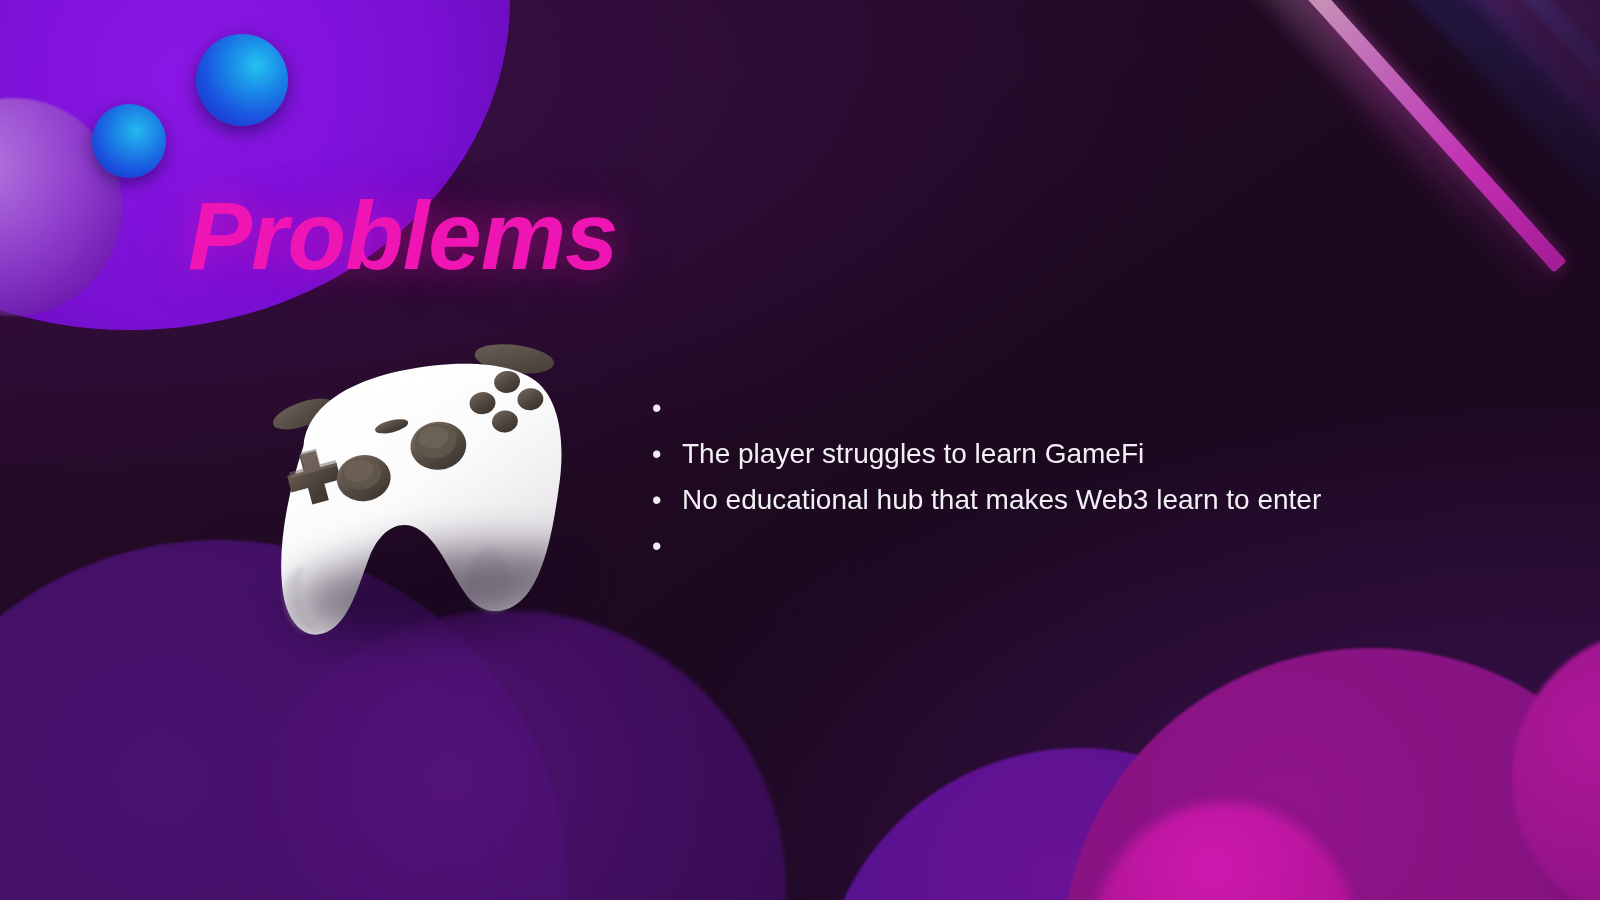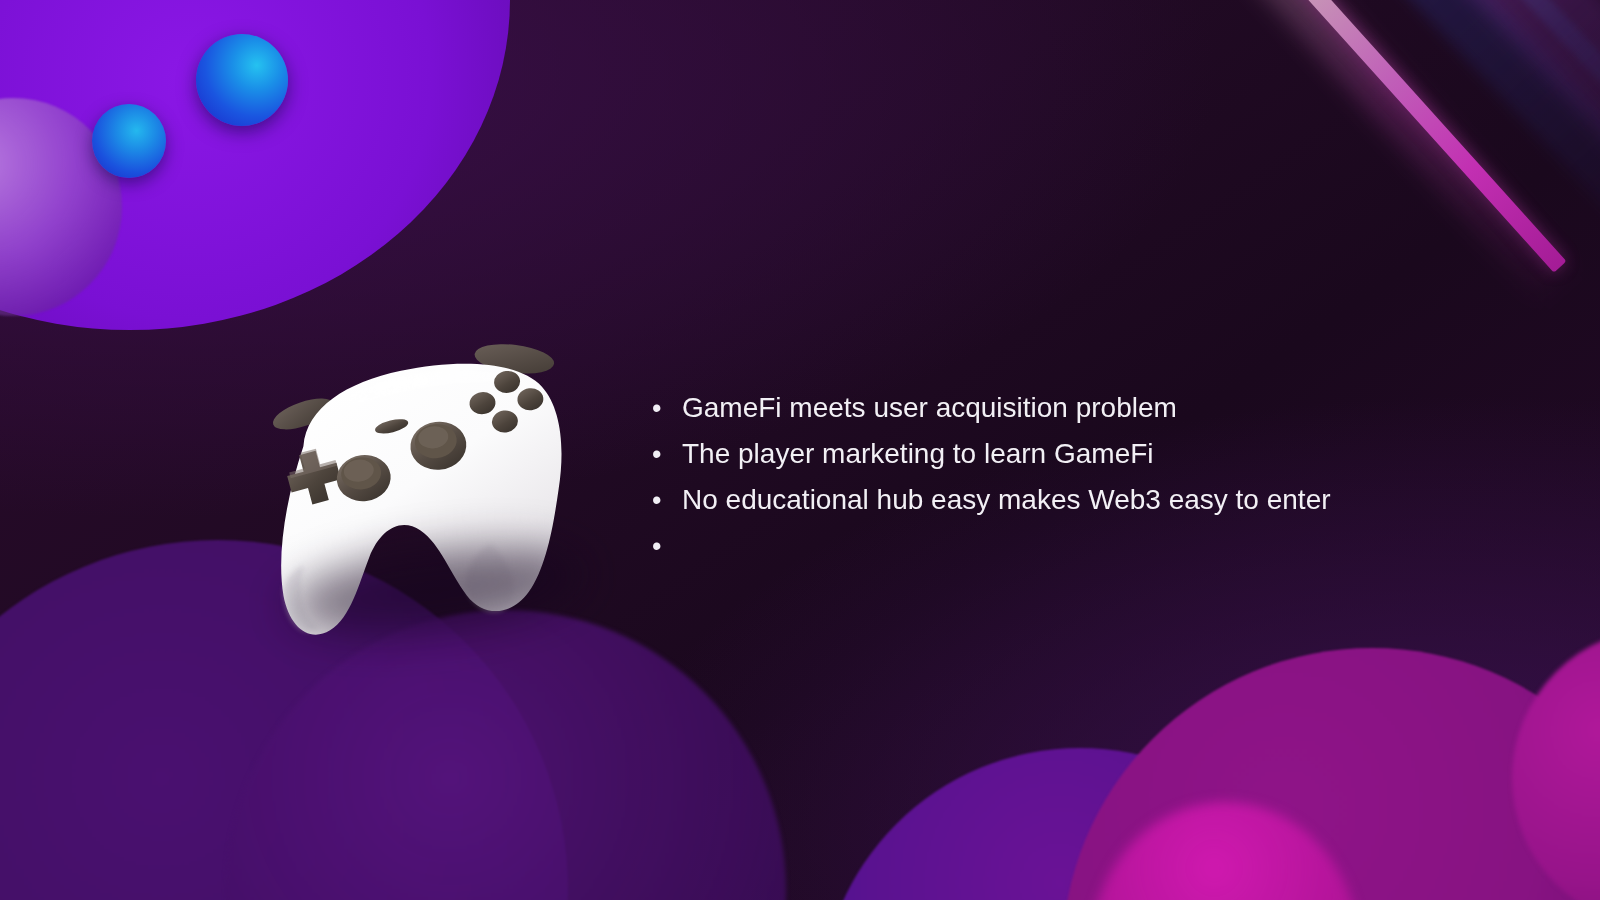--- a/index.html
+++ b/index.html
@@ -111,20 +111,21 @@
   <div class="streak" id="streak-beam-glow"></div>
   <div class="streak" id="streak-beam-main"></div>
 
   <div class="deco" id="blob-bottom-left"></div>
   <div class="deco" id="blob-bottom-left2"></div>
   <div class="deco" id="blob-bottom-mid"></div>
   <div class="deco" id="blob-bottom-right"></div>
   <div class="deco" id="blob-bottom-overlap"></div>
   <div class="deco" id="blob-right-edge"></div>
 
+  <div id="title">Problems</div>
 
   <div id="controller-wrap">
     <div id="controller-shadow"></div>
     <svg width="350" height="310" viewBox="0 0 350 310">
       <defs>
         <linearGradient id="bodyGrad" x1="0.18" y1="0.05" x2="0.78" y2="1">
           <stop offset="0" stop-color="#ffffff"></stop>
           <stop offset="0.45" stop-color="#fbfbfc"></stop>
           <stop offset="0.78" stop-color="#eceaed"></stop>
           <stop offset="1" stop-color="#d9d6dc"></stop>
@@ -205,28 +206,27 @@
         <ellipse cx="245" cy="73" rx="13" ry="11" fill="url(#btnGrad)"></ellipse>
         <ellipse cx="293" cy="75" rx="13" ry="11" fill="url(#btnGrad)"></ellipse>
         <ellipse cx="265" cy="94" rx="13" ry="11" fill="url(#btnGrad)"></ellipse>
       </g>
     </svg>
   </div>
 
   <div id="bullets">
     <div class="bullet-row">
       <span class="bullet-dot">•</span>
-      <span class="bullet-text">GameFi meets user acquisition problem</span>
-    </div>
-    <div class="bullet-row">
-      <span class="bullet-dot">•</span>
-      <span class="bullet-text">The player marketing to learn GameFi</span>
-    </div>
-    <div class="bullet-row">
-      <span class="bullet-dot">•</span>
-      <span class="bullet-text">No educational hub easy makes Web3 easy to enter</span>
+    </div>
+    <div class="bullet-row">
+      <span class="bullet-dot">•</span>
+      <span class="bullet-text">The player struggles to learn GameFi</span>
+    </div>
+    <div class="bullet-row">
+      <span class="bullet-dot">•</span>
+      <span class="bullet-text">No educational hub that makes Web3 learn to enter</span>
     </div>
     <div class="bullet-row">
       <span class="bullet-dot">•</span>
     </div>
   </div>
 
 </div>
 
 </body></html>

